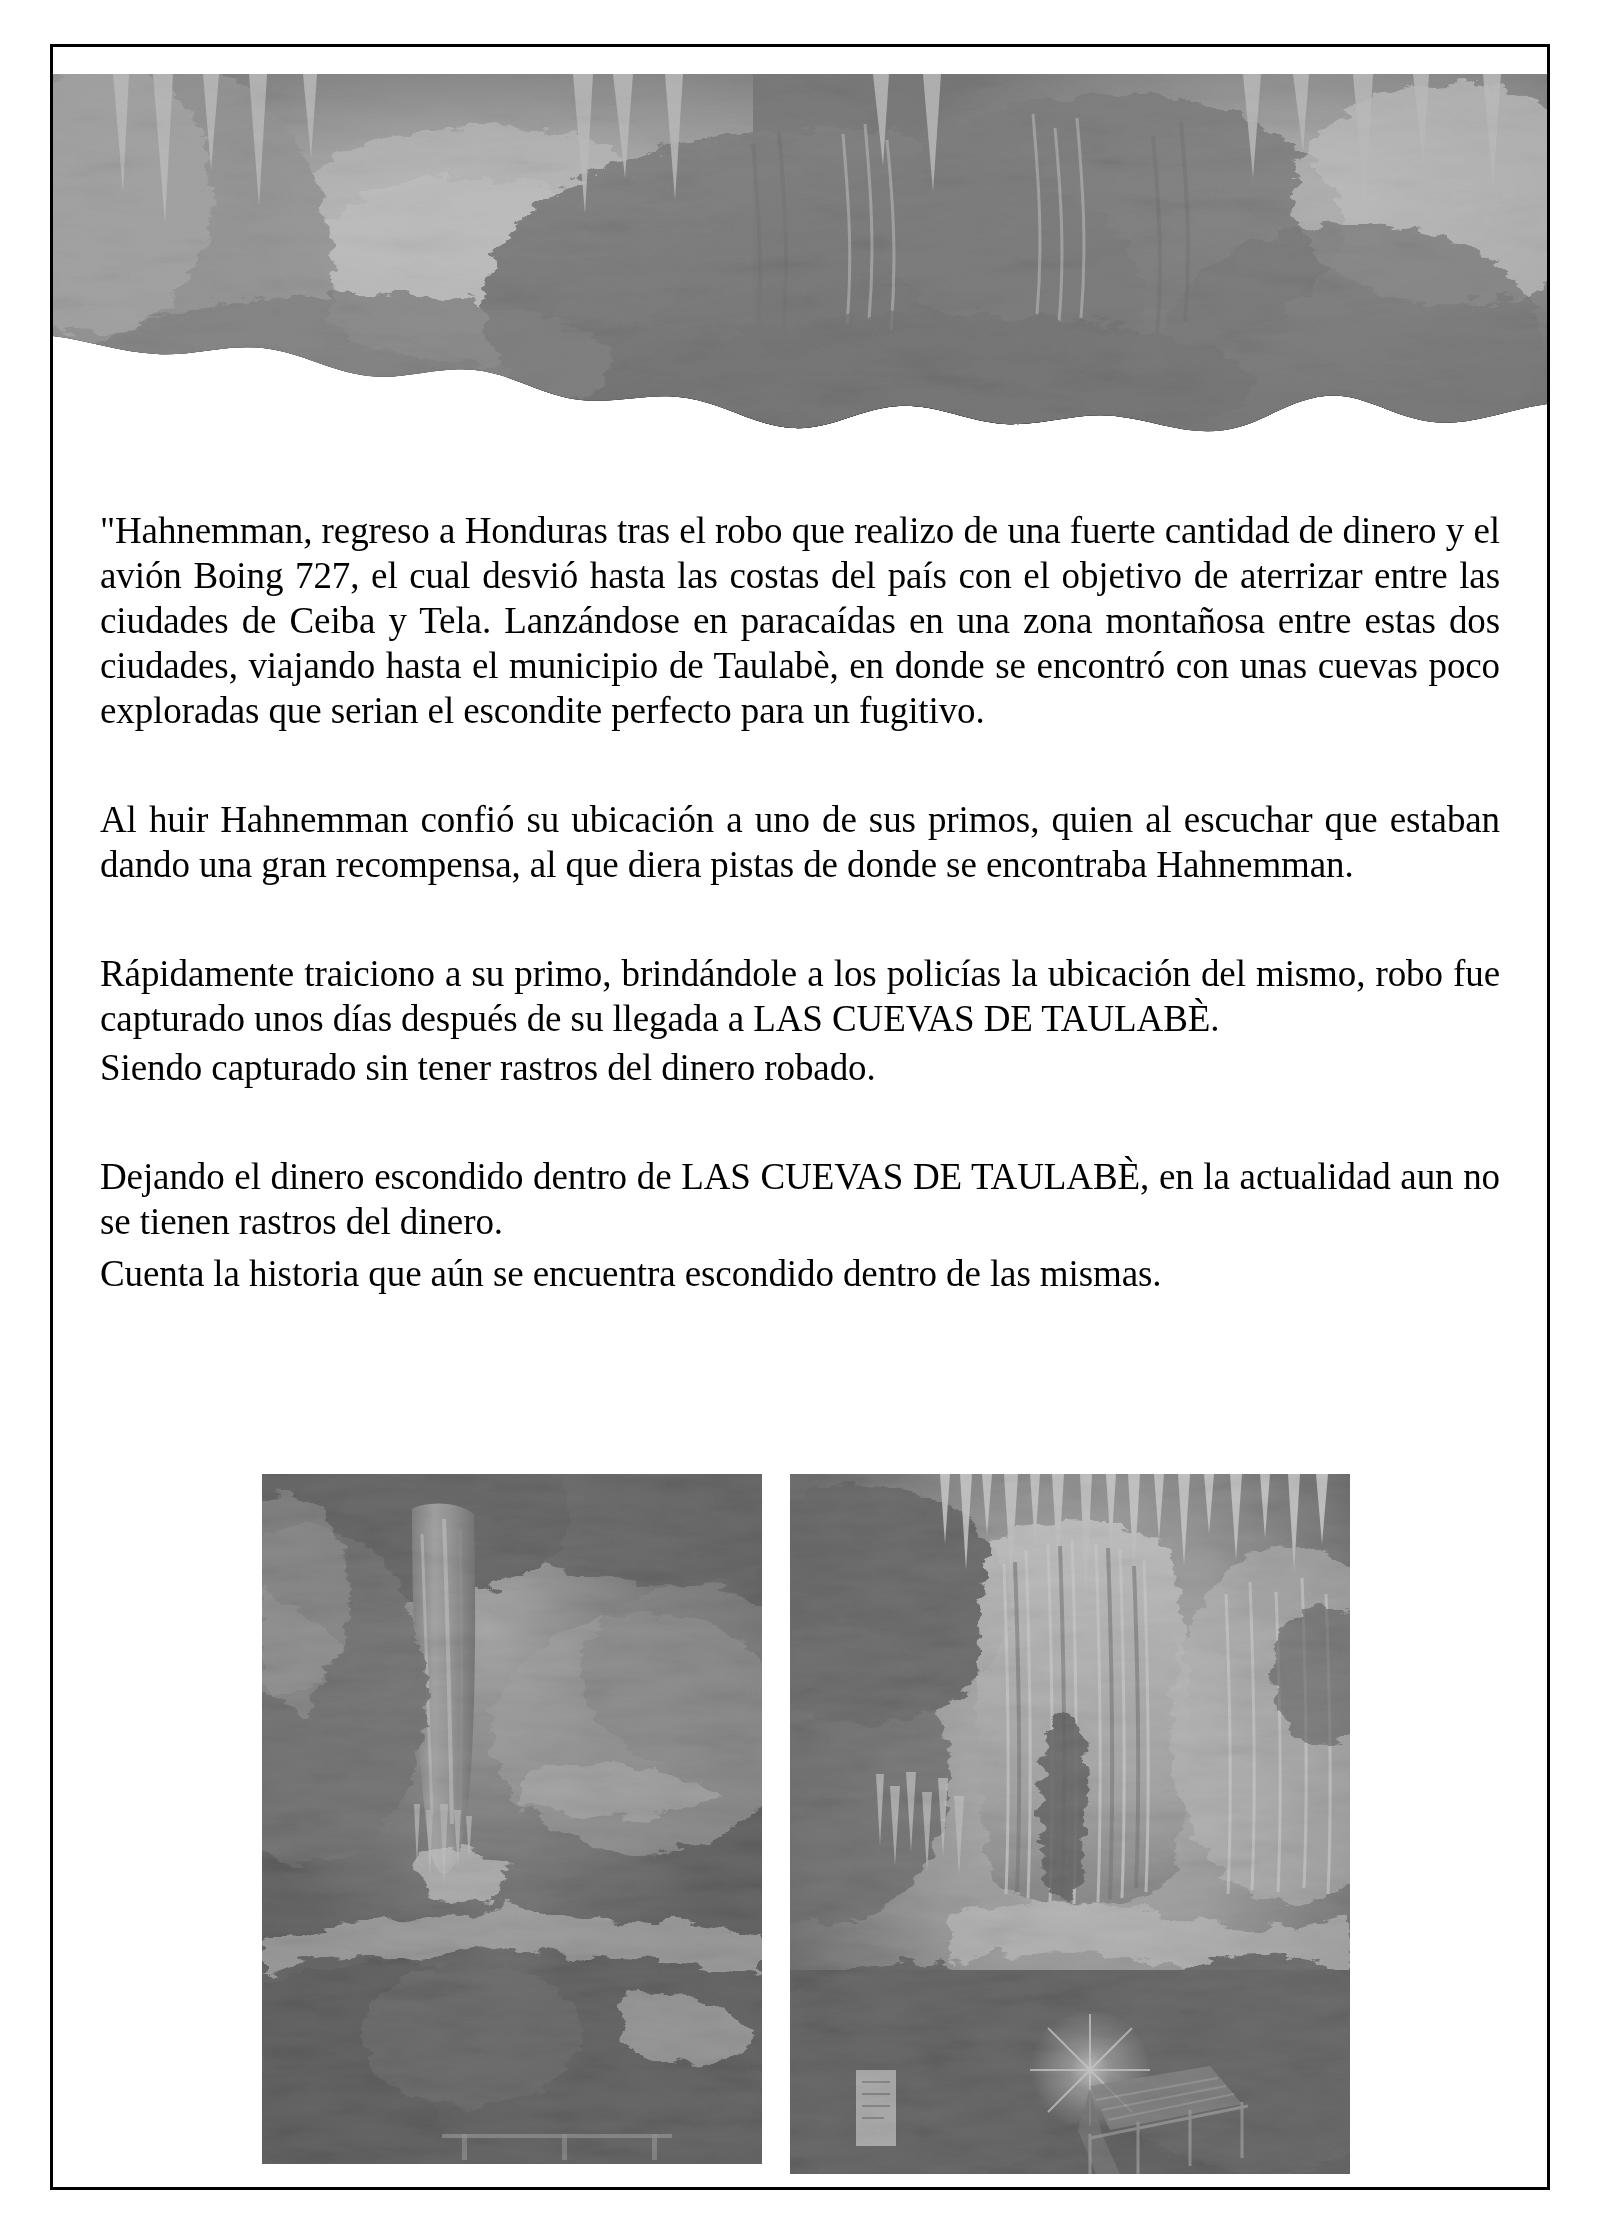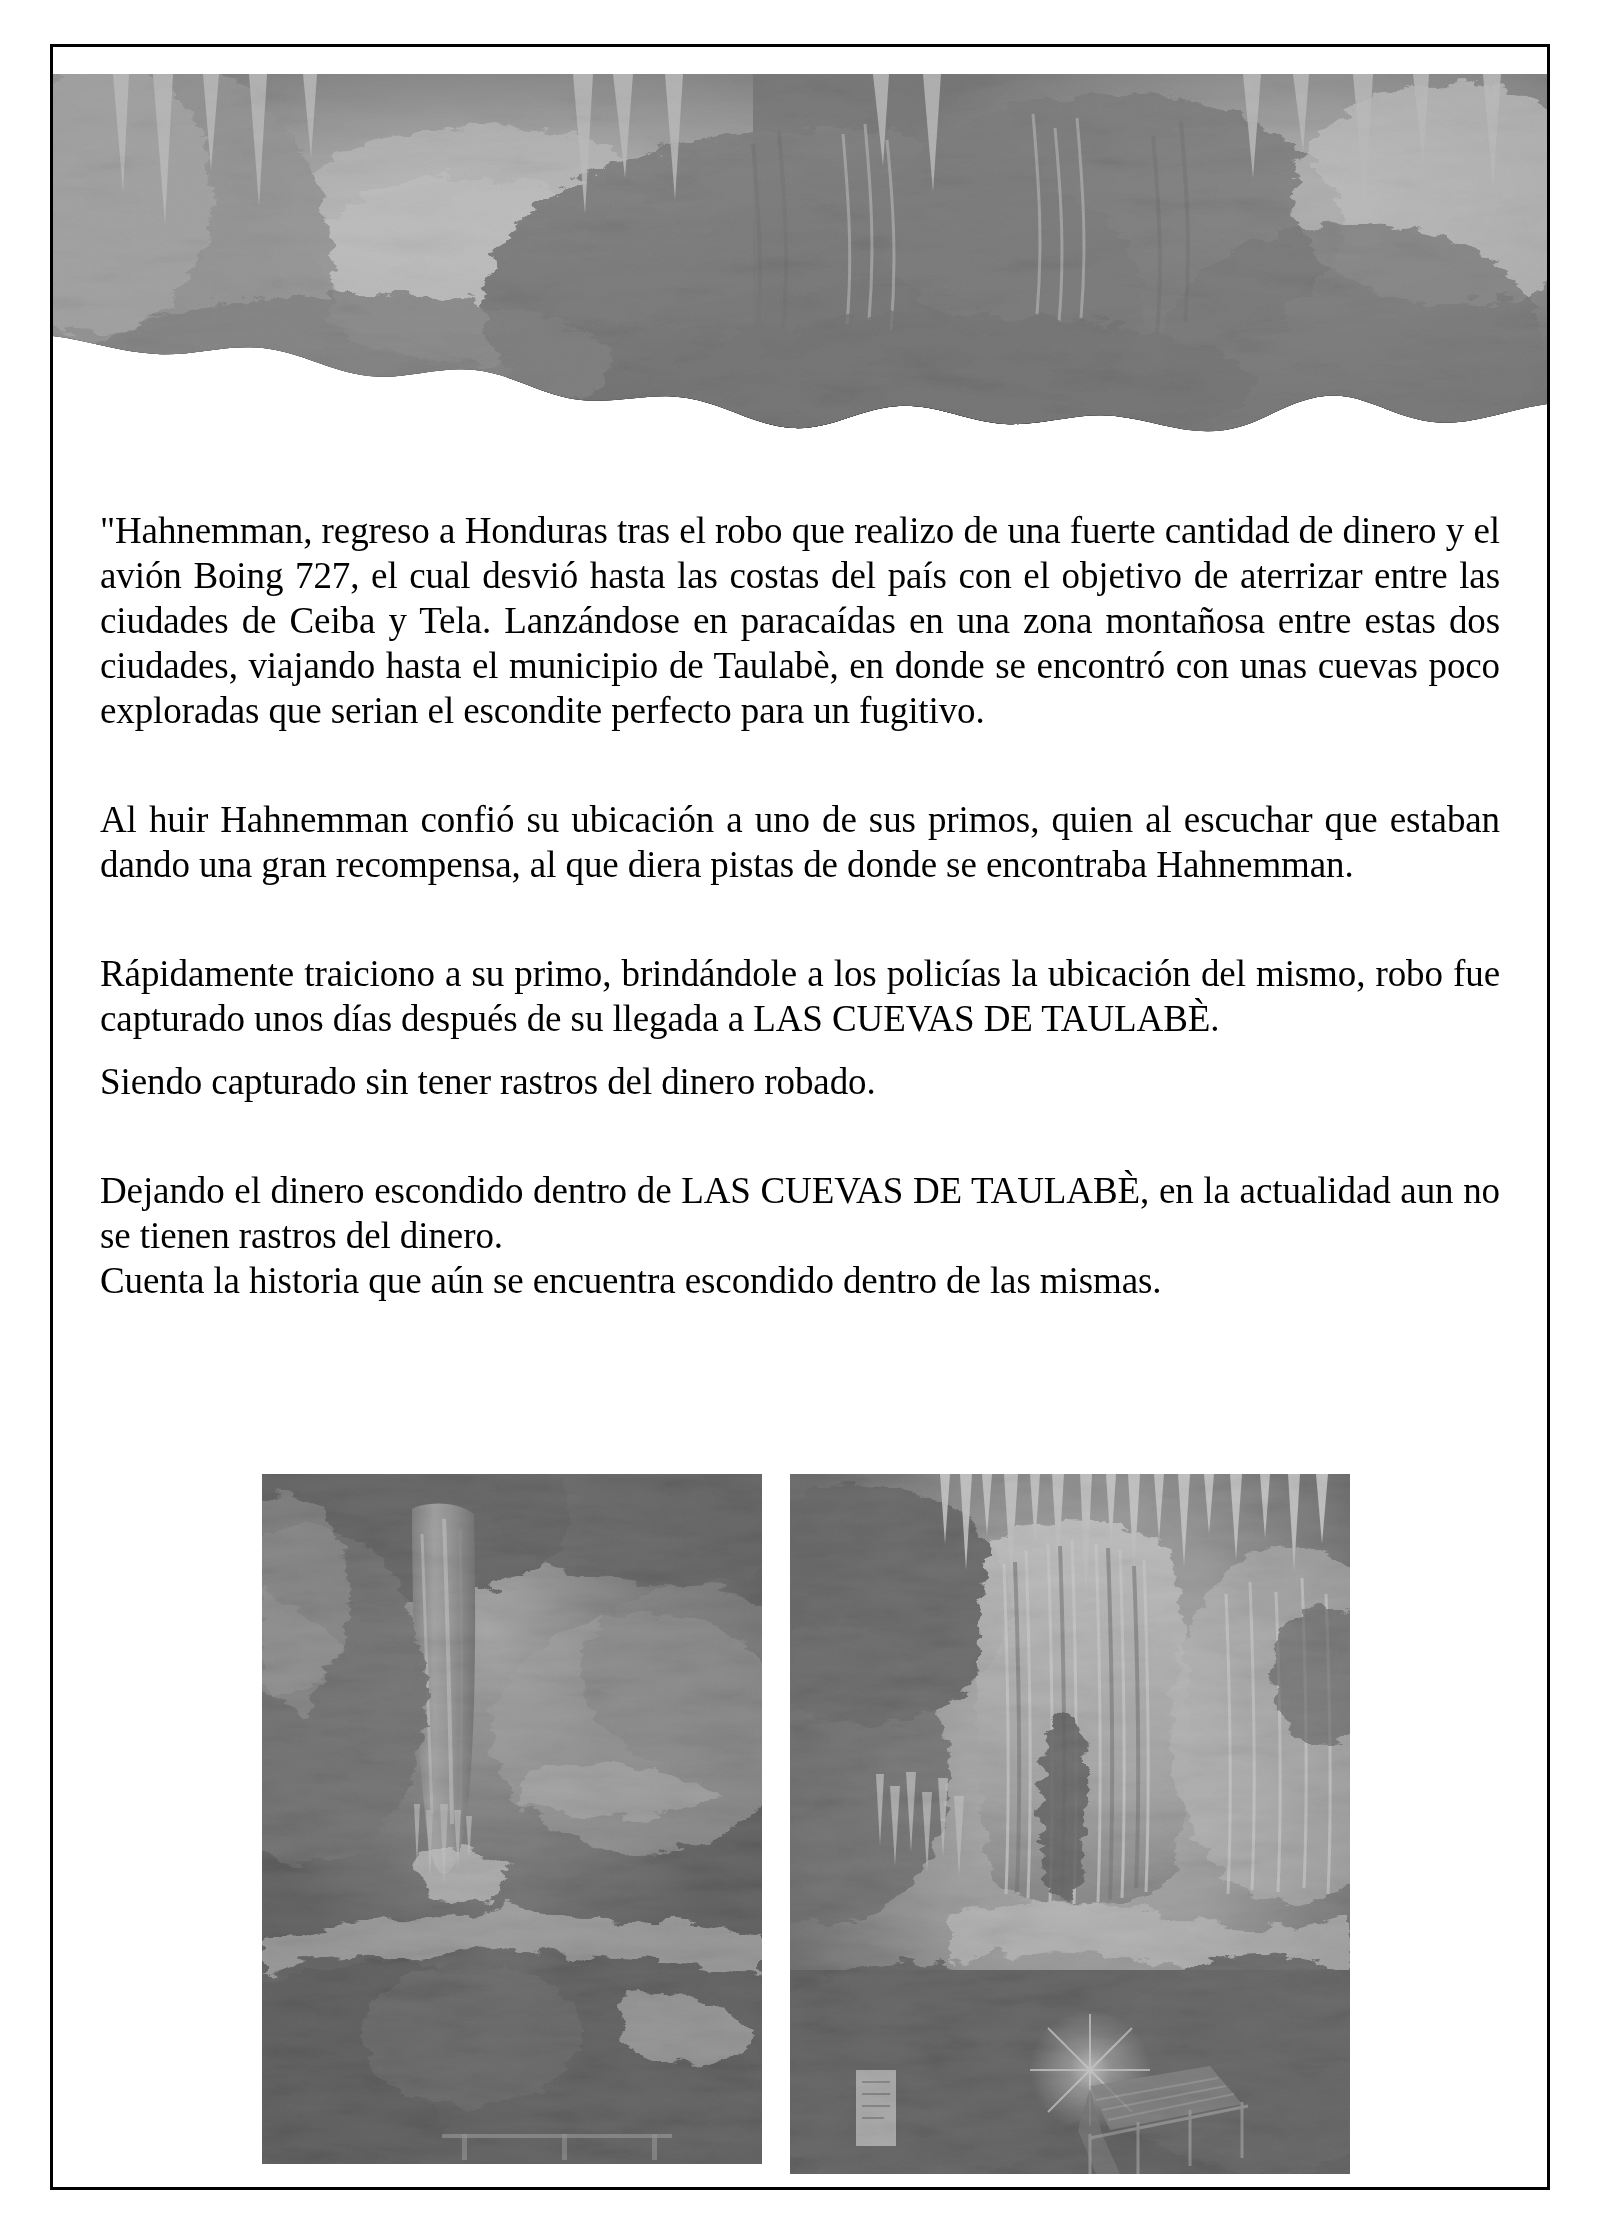--- a/index.html
+++ b/index.html
@@ -204,25 +204,25 @@
   </div>
 
   <div id="article">
 
     <p class="para">"Hahnemman, regreso a Honduras tras el robo que realizo de una fuerte cantidad de dinero y el avión Boing 727, el cual desvió hasta las costas del país con el objetivo de aterrizar entre las ciudades de Ceiba y Tela. Lanzándose en paracaídas en una zona montañosa entre estas dos ciudades, viajando hasta el municipio de Taulabè, en donde se encontró con unas cuevas poco exploradas que serian el escondite perfecto para un fugitivo.</p>
 
     <p class="para">Al huir Hahnemman confió su ubicación a uno de sus primos, quien al escuchar que estaban dando una gran recompensa, al que diera pistas de donde se encontraba Hahnemman.</p>
 
     <p class="para">Rápidamente traiciono a su primo, brindándole a los policías la ubicación del mismo, robo fue capturado unos días después de su llegada a LAS CUEVAS DE TAULABÈ.</p>
 
-    <p class="para last-ragged" style="margin-top:18px;">Siendo capturado sin tener rastros del dinero robado.</p>
+    <p class="para last-ragged" style="margin-top:4px;">Siendo capturado sin tener rastros del dinero robado.</p>
 
     <p class="para">Dejando el dinero escondido dentro de LAS CUEVAS DE TAULABÈ, en la actualidad aun no se tienen rastros del dinero.</p>
 
-    <p class="para last-ragged" style="margin-top:0;">Cuenta la historia que aún se encuentra escondido dentro de las mismas.</p>
+    <p class="para last-ragged" style="margin-top:7px;">Cuenta la historia que aún se encuentra escondido dentro de las mismas.</p>
 
 
   </div>
 
   <div id="gallery">
 
     <div class="gallery-figure" id="gallery-figure-left" role="img" aria-label="Fotografía en blanco y negro de una gran columna de estalactita dentro de la cueva">
       <svg width="500" height="690" viewBox="0 0 500 690" preserveAspectRatio="none">
         <defs>
           <linearGradient id="colGrad" x1="0" y1="0" x2="1" y2="0">

